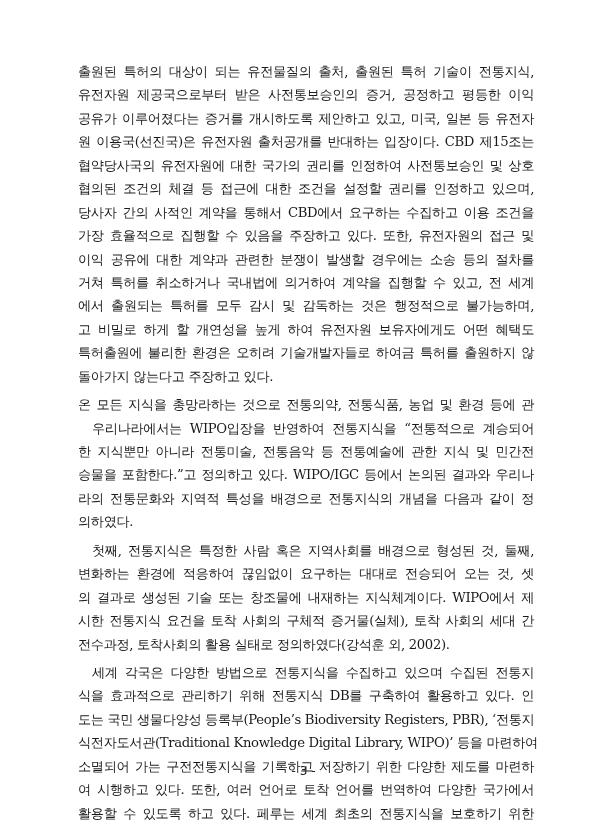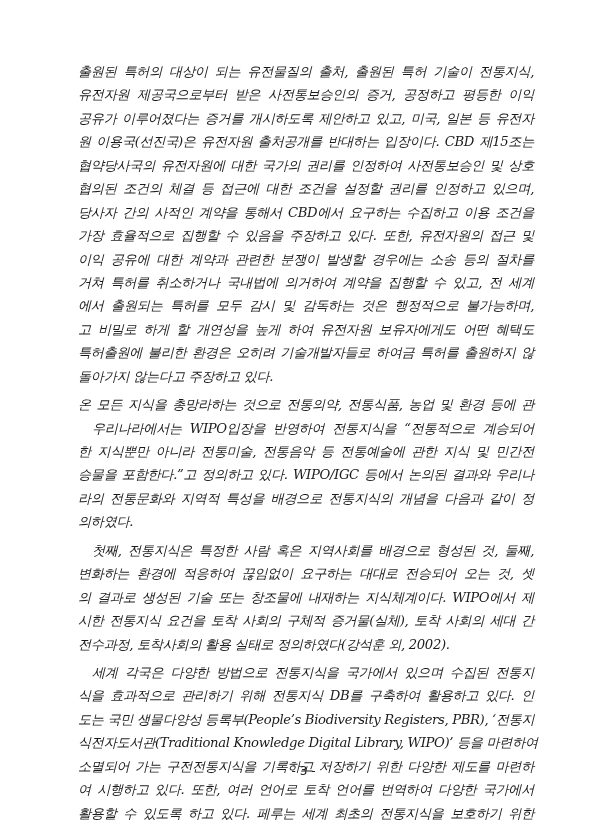--- a/index.html
+++ b/index.html
@@ -2,21 +2,21 @@
 <html><head>
 <meta charset="utf-8">
 <style>
   html, body { margin: 0; padding: 0; background: #ffffff; }
   body { width: 607px; height: 830px; position: relative; overflow: hidden; }
   .page {
     position: absolute; left: 78px; top: 60px; width: 456px;
     font-family: "DejaVu Serif", "Liberation Serif", serif;
     font-size: 13.2px; color: #1a1a1a; line-height: 23.45px;
   }
-  .para { margin: 0 0 5px 0; font-style: italic; }
+  .para { margin: 0 0 5px 0; }
   .line {
     display: block; white-space: nowrap;
     text-align: justify; text-align-last: justify;
     height: 23.45px; overflow: visible; letter-spacing: -0.35px;
   }
   .line.last { text-align-last: left; }
   .line.indent { padding-left: 14px; }
   .footer {
     position: absolute; left: 0; width: 607px; top: 764px;
     text-align: center; font-family: "DejaVu Sans", "Liberation Sans", sans-serif;
@@ -55,21 +55,21 @@
 
   <div class="para">
     <span class="line indent">첫째, 전통지식은 특정한 사람 혹은 지역사회를 배경으로 형성된 것, 둘째,</span>
     <span class="line">변화하는 환경에 적응하여 끊임없이 요구하는 대대로 전승되어 오는 것, 셋</span>
     <span class="line">의 결과로 생성된 기술 또는 창조물에 내재하는 지식체계이다. WIPO에서 제</span>
     <span class="line">시한 전통지식 요건을 토착 사회의 구체적 증거물(실체), 토착 사회의 세대 간</span>
     <span class="line last">전수과정, 토착사회의 활용 실태로 정의하였다(강석훈 외, 2002).</span>
   </div>
 
   <div class="para">
-    <span class="line indent">세계 각국은 다양한 방법으로 전통지식을 국가에서 있으며 수집된 전통지</span>
+    <span class="line indent">세계 각국은 다양한 방법으로 전통지식을 수집하고 있으며 수집된 전통지</span>
     <span class="line">식을 효과적으로 관리하기 위해 전통지식 DB를 구축하여 활용하고 있다. 인</span>
     <span class="line">도는 국민 생물다양성 등록부(People’s Biodiversity Registers, PBR), ‘전통지</span>
     <span class="line">식전자도서관(Traditional Knowledge Digital Library, WIPO)’ 등을 마련하여</span>
     <span class="line">소멸되어 가는 구전전통지식을 기록하고 저장하기 위한 다양한 제도를 마련하</span>
     <span class="line">여 시행하고 있다. 또한, 여러 언어로 토착 언어를 번역하여 다양한 국가에서</span>
     <span class="line">활용할 수 있도록 하고 있다. 페루는 세계 최초의 전통지식을 보호하기 위한</span>
   </div>
 </div>
 
 <div class="footer">- 3 -</div>

